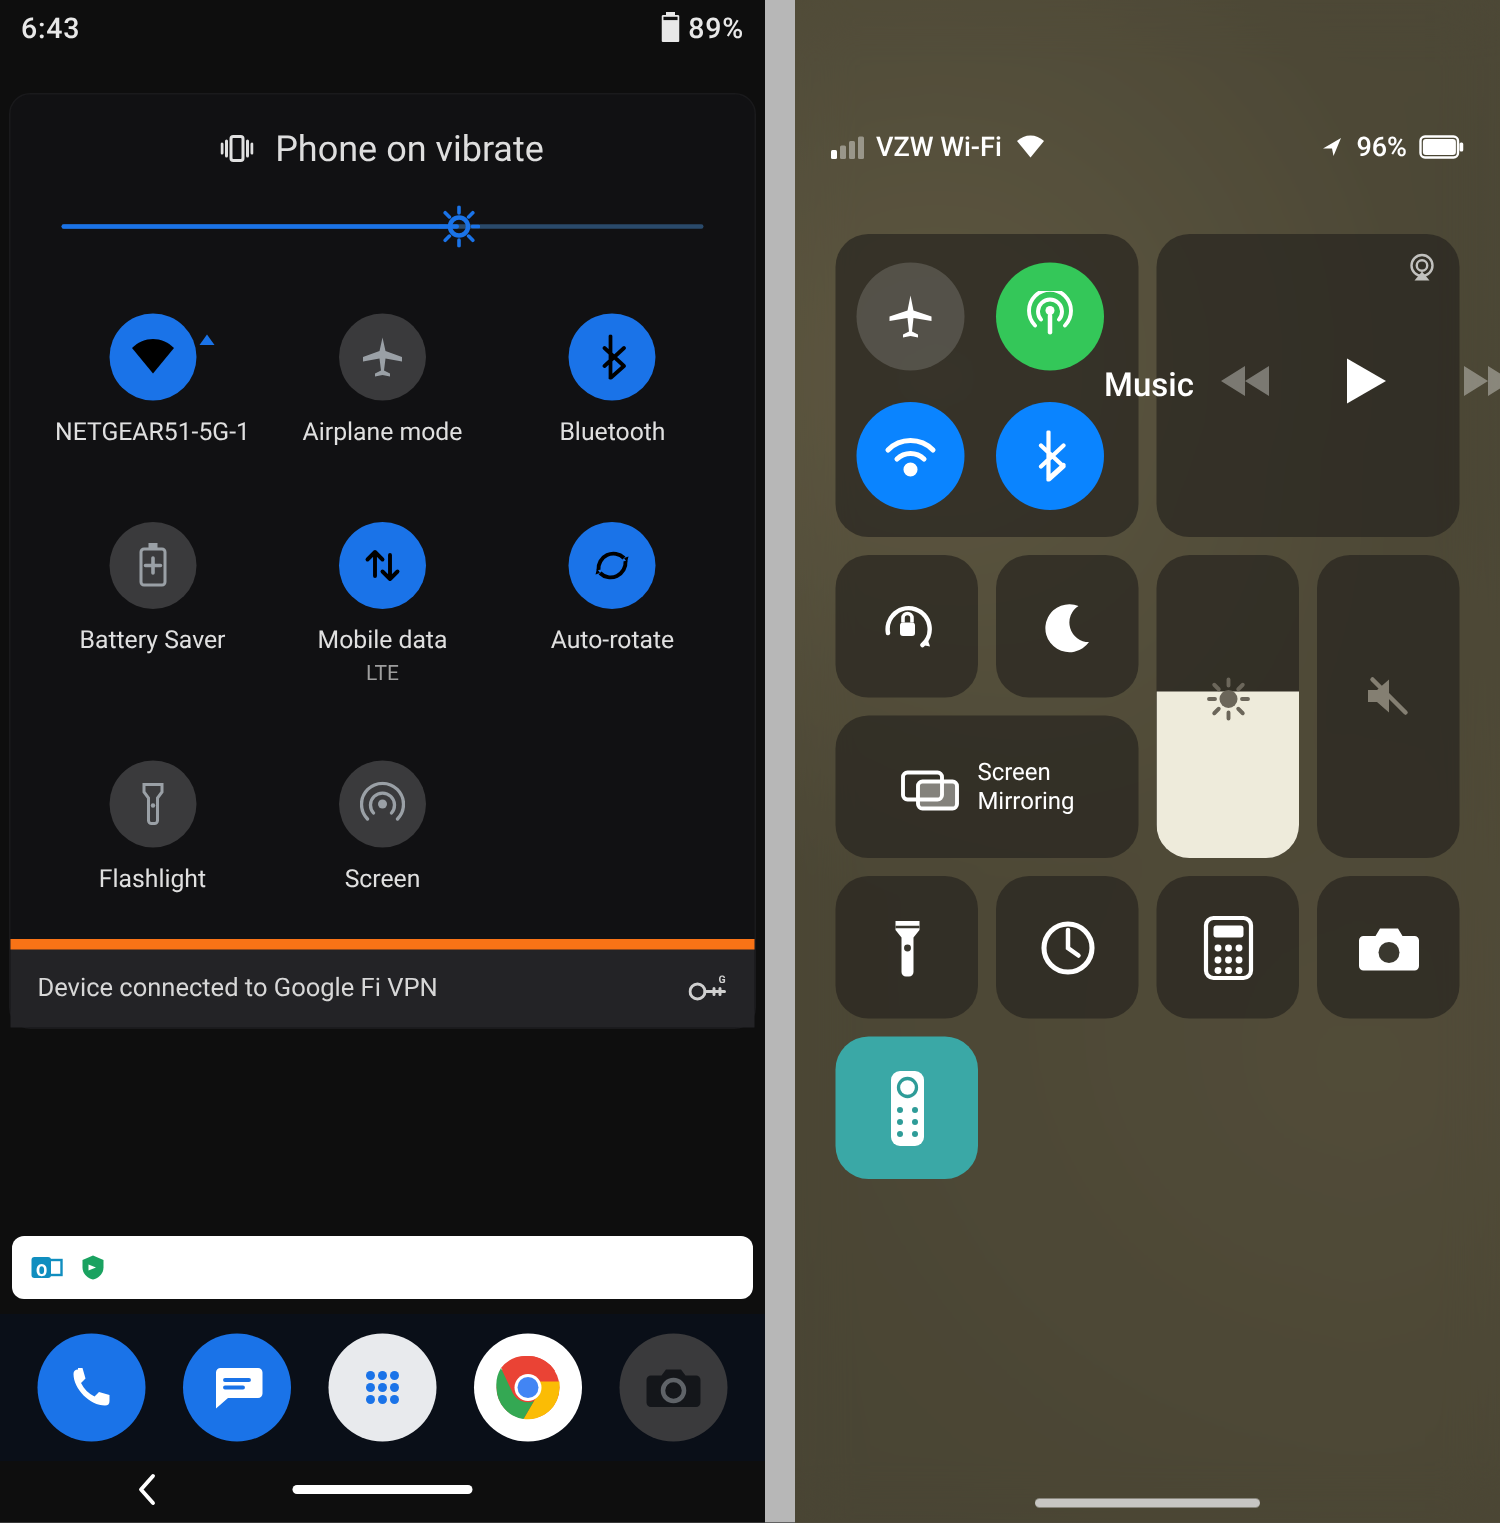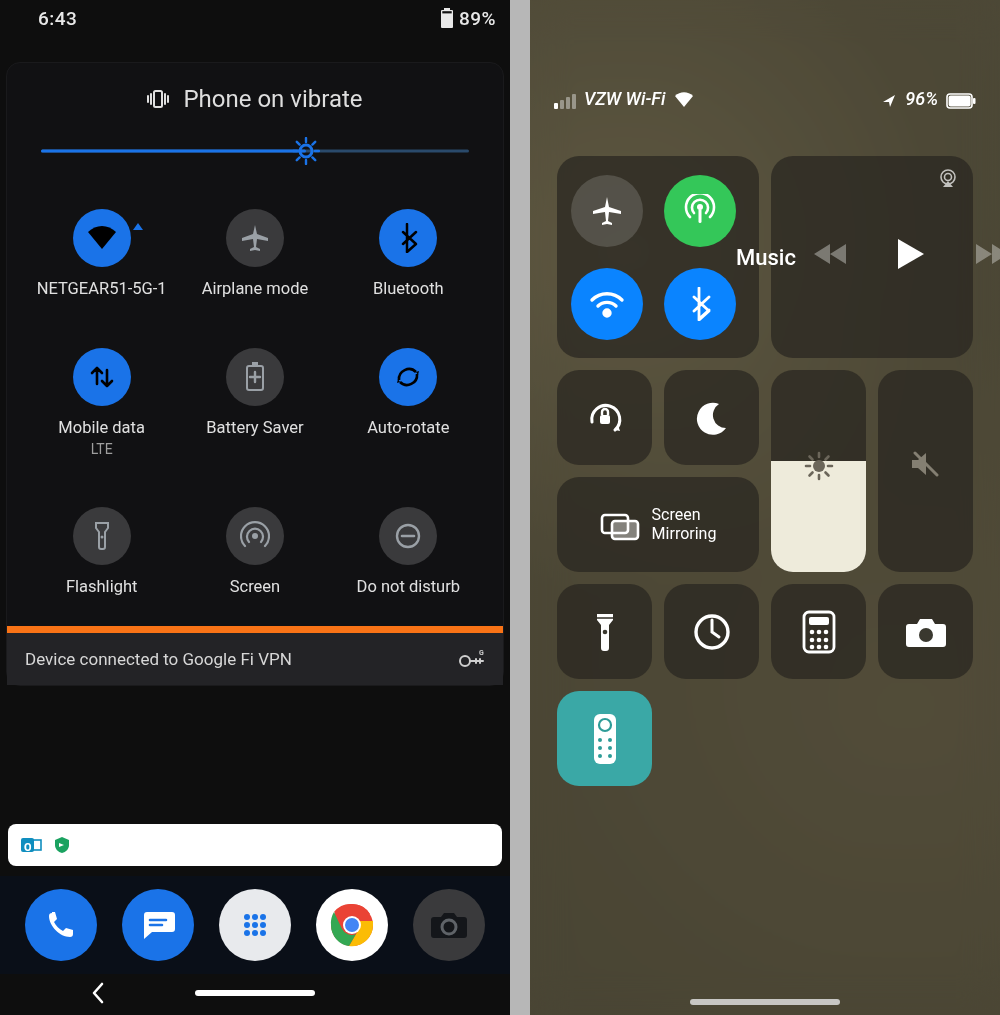--- a/index.html
+++ b/index.html
@@ -8,21 +8,20 @@
     background: #b7b7b7;
     font-family: -apple-system, Roboto, Helvetica, Arial, sans-serif;
     position: relative; overflow: hidden;
     color: #e6e6e6;
   }
   
   .android {
     position: absolute; left: 0; top: 0;
     width: 510px; height: 1015px;
     background: #0e0e0e;
-    padding-left: 24px;
   }
   .a-status {
     height: 32px; padding: 4px 14px 0 14px;
     display: flex; justify-content: space-between; align-items: center;
     font-size: 19px; font-weight: 500; color: #e8e8e8; letter-spacing: .5px;
   }
   .a-batt { display: flex; align-items: center; gap: 6px; }
   .a-batt svg { width: 12px; height: 20px; }
   .a-panel {
     position: absolute; left: 6px; right: 6px; top: 62px;
@@ -116,21 +115,21 @@
     content: ""; position: absolute; inset: 0;
     backdrop-filter: blur(18px);
     background: rgba(60,56,44,.35);
   }
   .i-status, .i-grid, .i-home { position: relative; z-index: 1; }
   .i-status {
     display: flex; justify-content: space-between; align-items: center;
     padding: 0 24px; height: 56px; margin-top: 70px;
     color: #fff; font-size: 18px; font-weight: 500;
   }
-  .i-status .l, .i-status .r { display: flex; align-items: flex-end; gap: 8px; font-style: italic; }
+  .i-status .l, .i-status .r { display: flex; align-items: center; gap: 8px; }
   .sigbars { display: inline-flex; gap: 2px; align-items: flex-end; }
   .sigbars span { width: 4px; background: #fff6; border-radius: 1px; }
   .sigbars span:nth-child(1){height:6px;background:#fff}
   .sigbars span:nth-child(2){height:9px}
   .sigbars span:nth-child(3){height:12px}
   .sigbars span:nth-child(4){height:15px}
   .i-grid {
     padding: 30px 18px 0 18px;
     display: grid; grid-template-columns: repeat(4, 95px);
     grid-auto-rows: 95px; gap: 12px;
@@ -240,42 +239,42 @@
       <div class="a-tile">
         <div class="a-circle on">
           <svg width="20" height="30" viewBox="0 0 20 30">
               <path d="M9 1v28l9-8-13-12m13 0L5 21m4 8 9-8" fill="none" stroke="#000" stroke-width="2.5" stroke-linejoin="round" stroke-linecap="round"></path>
             </svg>
         </div>
         <span>Bluetooth</span>
       </div>
 
       <div class="a-tile">
-        <div class="a-circle on">
-          <svg width="26" height="28" viewBox="0 0 26 28">
-              <path d="M8 5v16m0-16-5 5m5-5 5 5M18 23V7m0 16-5-5m5 5 5-5" stroke="#000" stroke-width="2.6" fill="none" stroke-linecap="round" stroke-linejoin="round"></path>
-            </svg>
-        </div>
-        <span>Mobile data</span>
-        <span class="a-sub">LTE</span>
-      </div>
-
-      <div class="a-tile">
         <div class="a-circle">
           <svg width="20" height="30" viewBox="0 0 20 30">
               <rect x="2" y="4" width="16" height="24" rx="2" fill="none" stroke="#9aa0a6" stroke-width="2"></rect>
               <rect x="7" y="0" width="6" height="4" fill="#9aa0a6"></rect>
               <path d="M10 10v10M5 15h10" stroke="#9aa0a6" stroke-width="2.4" stroke-linecap="round"></path>
             </svg>
         </div>
         <span>Battery Saver</span>
       </div>
 
       <div class="a-tile">
         <div class="a-circle on">
+          <svg width="26" height="28" viewBox="0 0 26 28">
+              <path d="M8 5v16m0-16-5 5m5-5 5 5M18 23V7m0 16-5-5m5 5 5-5" stroke="#000" stroke-width="2.6" fill="none" stroke-linecap="round" stroke-linejoin="round"></path>
+            </svg>
+        </div>
+        <span>Mobile data</span>
+        <span class="a-sub">LTE</span>
+      </div>
+
+      <div class="a-tile">
+        <div class="a-circle on">
           <svg width="30" height="30" viewBox="0 0 30 30">
               <path d="M6 18a10 10 0 0 1 17-8m1 2a10 10 0 0 1-17 8" fill="none" stroke="#000" stroke-width="2.6"></path>
               <path d="M23 10l3-1-1 4zM7 20l-3 1 1-4z" fill="#000"></path>
             </svg>
         </div>
         <span>Auto-rotate</span>
       </div>
 
       <div class="a-tile">
         <div class="a-circle">
@@ -290,29 +289,20 @@
       <div class="a-tile">
         <div class="a-circle">
           <svg width="30" height="30" viewBox="0 0 30 30">
               <circle cx="15" cy="15" r="3" fill="#9aa0a6"></circle>
               <path d="M9 21a8 8 0 1 1 12 0M5 25a14 14 0 1 1 20 0" fill="none" stroke="#9aa0a6" stroke-width="2.2" stroke-linecap="round"></path>
             </svg>
         </div>
         <span>Screen</span>
       </div>
 
-      <div class="a-tile">
-        <div class="a-circle">
-          <svg width="30" height="30" viewBox="0 0 30 30">
-              <circle cx="15" cy="15" r="11" fill="none" stroke="#9aa0a6" stroke-width="2.4"></circle>
-              <path d="M9 15h12" stroke="#9aa0a6" stroke-width="2.6" stroke-linecap="round"></path>
-            </svg>
-        </div>
-        <span>Do not disturb</span>
-      </div>
 
     </div>
 
     <div class="a-vpn">
       <span>Device connected to Google Fi VPN</span>
       <svg width="26" height="20" viewBox="0 0 26 20">
         <circle cx="6" cy="12" r="5" fill="none" stroke="#cfcfcf" stroke-width="2"></circle>
         <path d="M11 12h13m-3-2v4m-4-4v4" stroke="#cfcfcf" stroke-width="2" stroke-linecap="round"></path>
         <text x="20" y="6" font-size="7" fill="#cfcfcf" font-weight="700">G</text>
       </svg>

